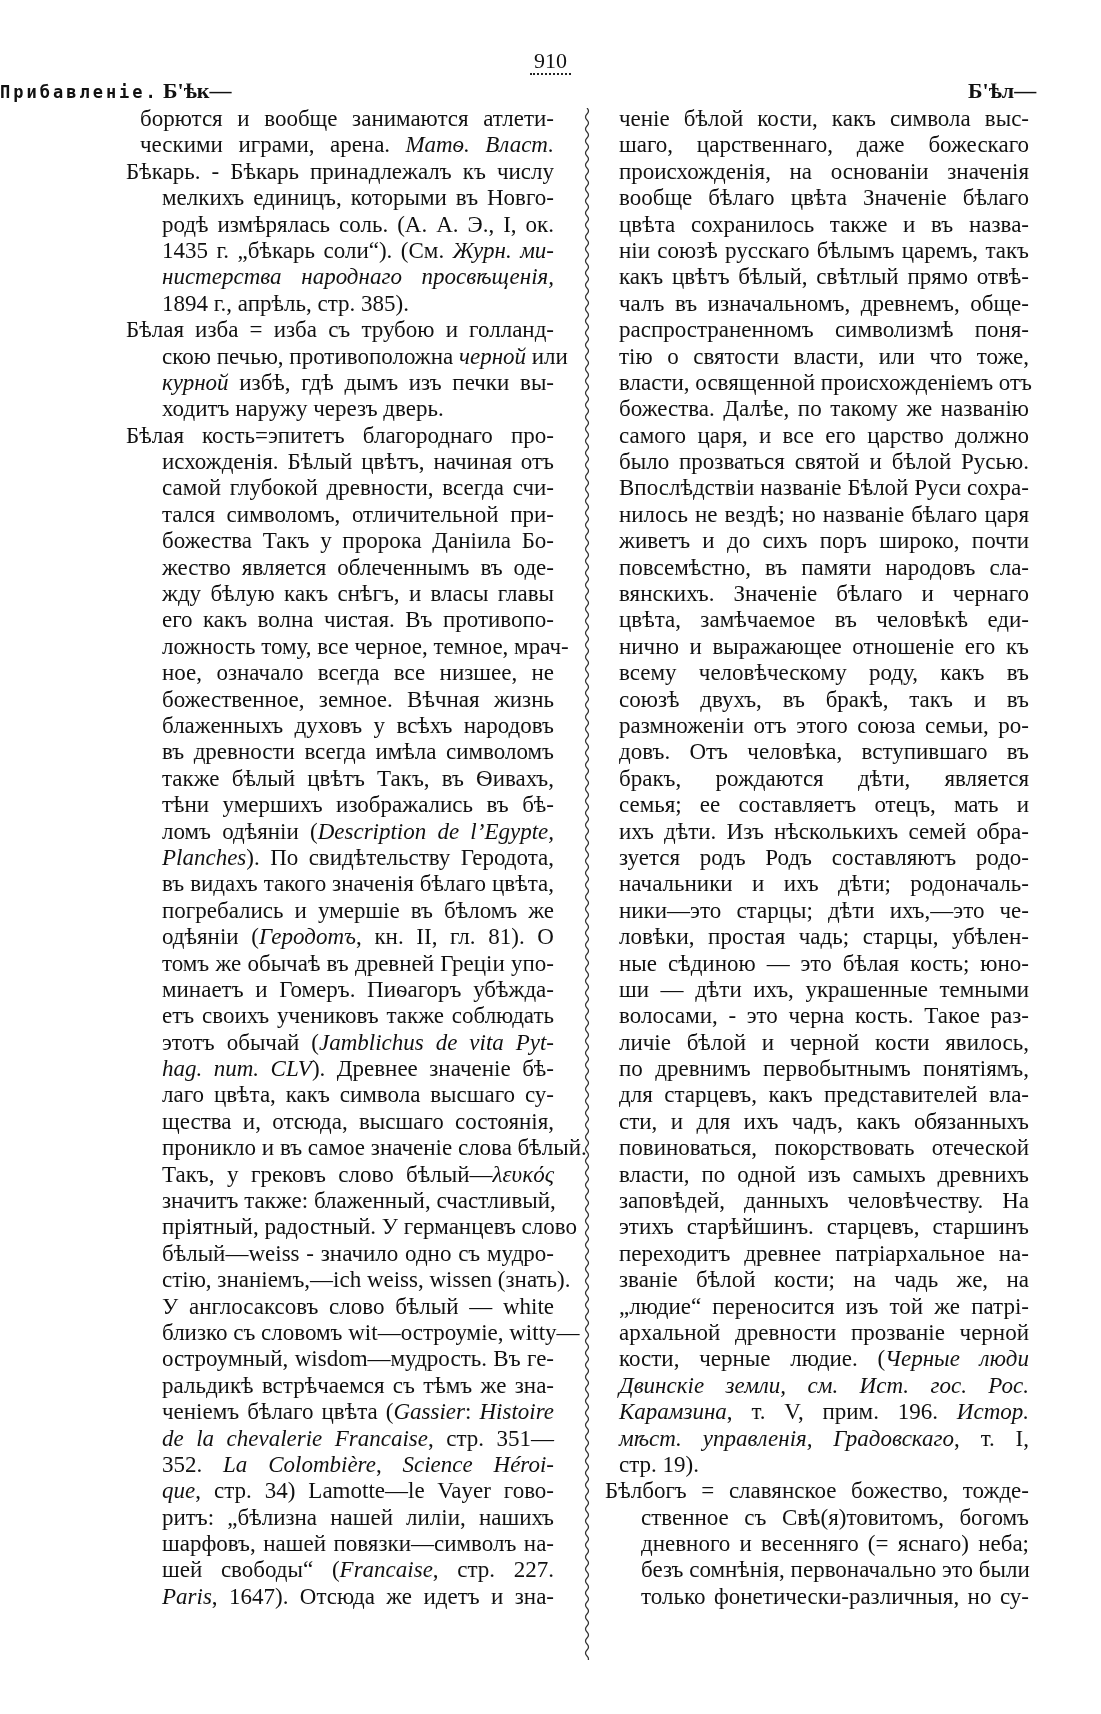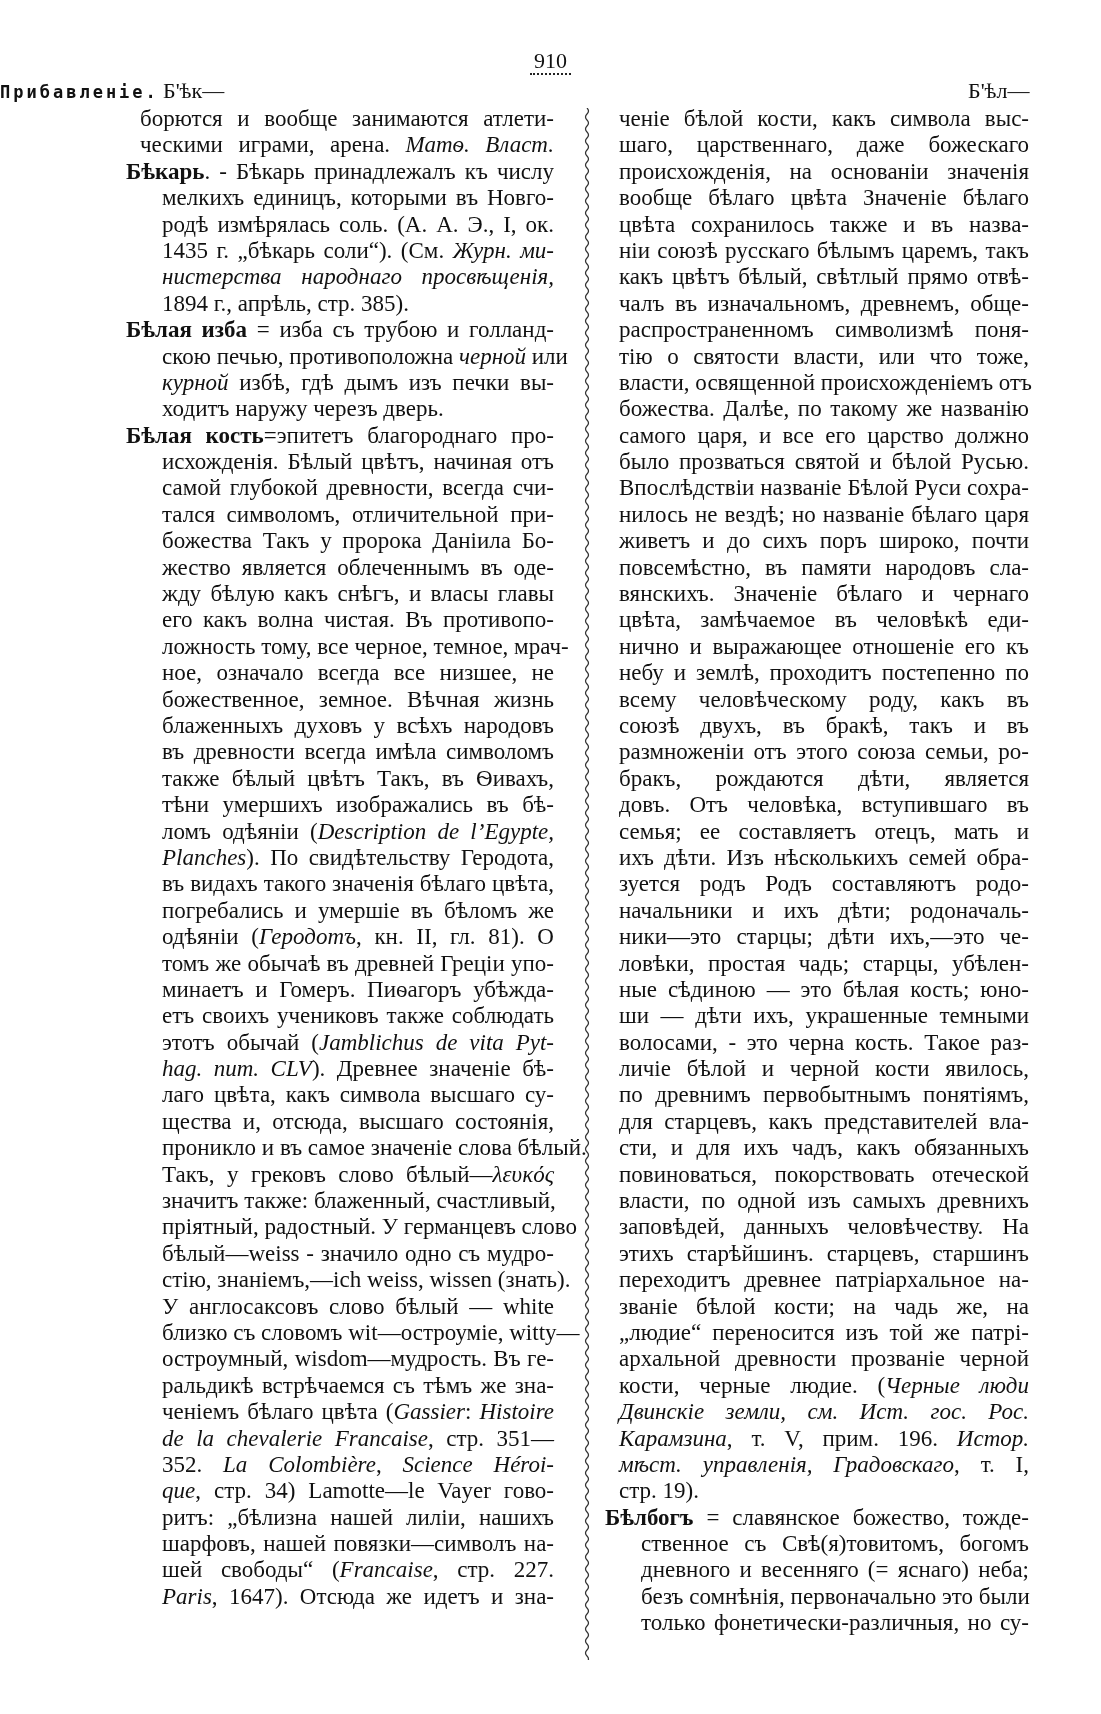--- a/index.html
+++ b/index.html
@@ -2,35 +2,35 @@
 <html><head>
 <meta charset="utf-8">
 <style>
   html, body { margin: 0; padding: 0; background: #ffffff; }
   body { width: 1101px; height: 1714px; position: relative; overflow: hidden;
          font-family: "DejaVu Serif", "Liberation Serif", serif; color: #111; }
   .page-number { position: absolute; top: 48px; left: 0; width: 1101px; text-align: center;
          font-size: 22px; font-family: "Liberation Serif", serif; letter-spacing: 0px; }
   .page-number span { display: inline-block; border-bottom: 2px solid #222; padding: 0 4px 0 4px; line-height: 24px;
          border-bottom-style: dotted; }
-  .running-head { position: absolute; top: 78px; font-size: 22px; font-family: "Liberation Serif", serif; font-weight: normal; }
+  .running-head { position: absolute; top: 78px; font-size: 22px; font-family: "Liberation Serif", serif; font-weight: bold; }
   .head-left { left: 163px; }
   .head-right { left: 968px; }
   .head-center { position: absolute; top: 82px; left: 0; width: 1101px; 
          font-size: 17px; letter-spacing: 3px; font-family: "DejaVu Sans Mono", monospace; font-weight: bold; }
   .column { position: absolute; top: 106px; width: 414px; font-size: 23px; line-height: 26.4px;
          font-family: "Liberation Serif", "DejaVu Serif", serif; }
   .col-left { left: 140px; }
   .col-right { left: 619px; width: 410px; }
   .line { display: block; white-space: nowrap; text-align: justify; text-align-last: justify; height: 26.4px; overflow: visible; }
   .line.last { text-align-last: left; }
   .line.indent { padding-left: 22px; }
   .line.out { margin-left: -14px; }
   .it { font-style: italic; margin-top: 40px; }
-  .bd { font-weight: bold; margin-top: 28px; }
+  .bd { font-weight: normal; margin-top: 28px; }
   .divider { position: absolute; left: 583px; top: 108px; width: 8px; height: 1552px; }
 </style>
 </head>
 <body>
 
 <div class="page-number"><span>910</span></div>
 <div class="running-head head-left">Б'ѣк—</div>
 <div class="head-center">Прибавленіе.</div>
 <div class="running-head head-right">Б'ѣл—</div>
 
@@ -113,26 +113,25 @@
     <span class="line"><span>божества. Далѣе, по такому же названію</span></span>
     <span class="line"><span>самого царя, и все его царство должно</span></span>
     <span class="line"><span>было прозваться святой и бѣлой Русью.</span></span>
     <span class="line"><span>Впослѣдствіи названіе Бѣлой Руси сохра-</span></span>
     <span class="line"><span>нилось не вездѣ; но названіе бѣлаго царя</span></span>
     <span class="line"><span>живетъ и до сихъ поръ широко, почти</span></span>
     <span class="line"><span>повсемѣстно, въ памяти народовъ сла-</span></span>
     <span class="line"><span>вянскихъ. Значеніе бѣлаго и чернаго</span></span>
     <span class="line"><span>цвѣта, замѣчаемое въ человѣкѣ еди-</span></span>
     <span class="line"><span>нично и выражающее отношеніе его къ</span></span>
-    <span class="line"><span>небу и землѣ, проходитъ постепенно по</span></span>
     <span class="line"><span>всему человѣческому роду, какъ въ</span></span>
     <span class="line"><span>союзѣ двухъ, въ бракѣ, такъ и въ</span></span>
     <span class="line"><span>размноженіи отъ этого союза семьи, ро-</span></span>
+    <span class="line"><span>довъ. Отъ человѣка, вступившаго въ</span></span>
     <span class="line"><span>бракъ, рождаются дѣти, является</span></span>
-    <span class="line"><span>довъ. Отъ человѣка, вступившаго въ</span></span>
     <span class="line"><span>семья; ее составляетъ отецъ, мать и</span></span>
     <span class="line"><span>ихъ дѣти. Изъ нѣсколькихъ семей обра-</span></span>
     <span class="line"><span>зуется родъ Родъ составляютъ родо-</span></span>
     <span class="line"><span>начальники и ихъ дѣти; родоначаль-</span></span>
     <span class="line"><span>ники—это старцы; дѣти ихъ,—это че-</span></span>
     <span class="line"><span>ловѣки, простая чадь; старцы, убѣлен-</span></span>
     <span class="line"><span>ные сѣдиною — это бѣлая кость; юно-</span></span>
     <span class="line"><span>ши — дѣти ихъ, украшенные темными</span></span>
     <span class="line"><span>волосами, - это черна кость. Такое раз-</span></span>
     <span class="line"><span>личіе бѣлой и черной кости явилось,</span></span>

